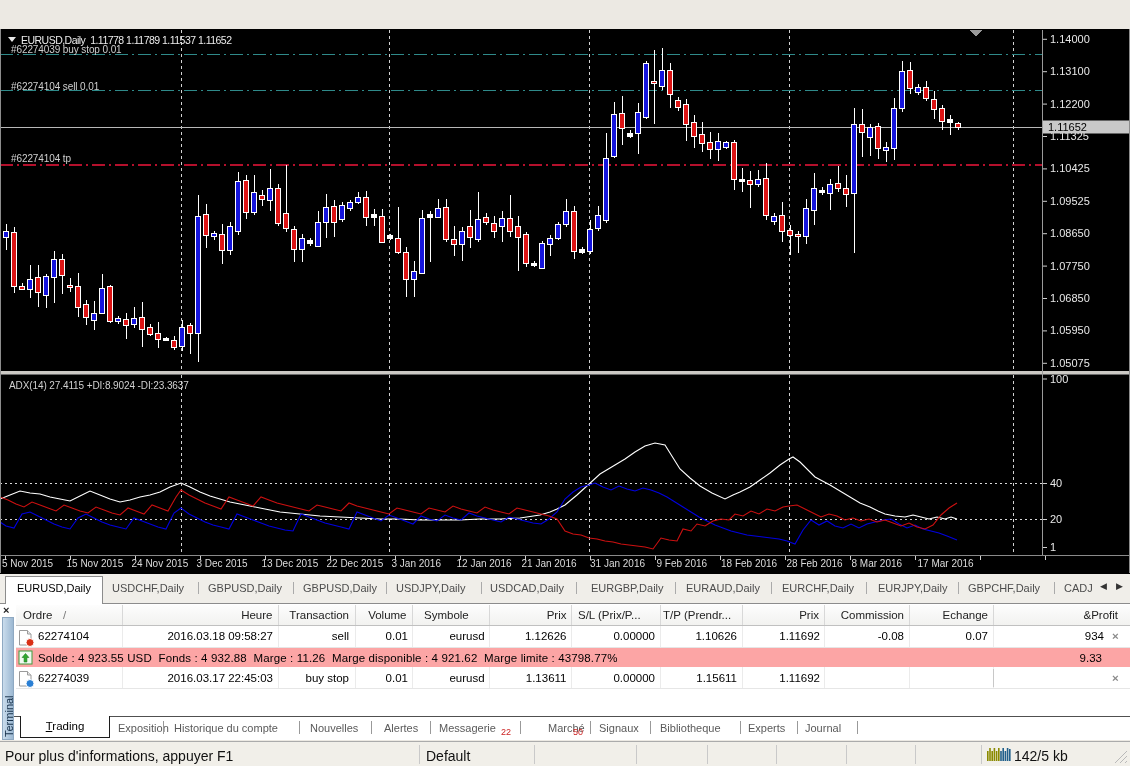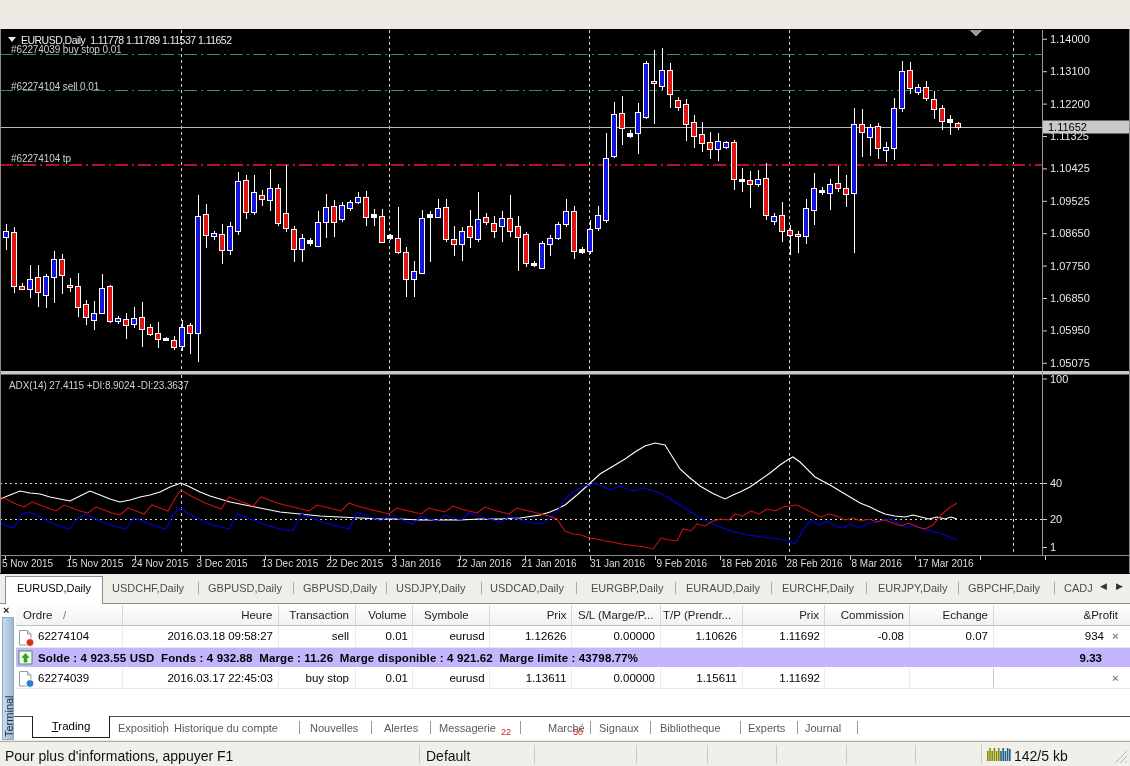--- a/index.html
+++ b/index.html
@@ -11,21 +11,21 @@
 #ctabbar{position:absolute;left:0;top:574px;width:1130px;height:30px;background:#f0eee9;border-bottom:1px solid #8c8c8c}
 .ctab-act{position:absolute;left:5px;top:2px;width:98px;height:28px;background:#fff;border:1px solid #8c8c8c;border-bottom:none;text-align:center;line-height:22px;font-size:11px;color:#000}
 .ctab{position:absolute;top:8px;font-size:11px;color:#4d4d4d}
 .csep{position:absolute;top:8px;width:1px;height:12px;background:#aaa}
 #terminal{position:absolute;left:0;top:604px;width:1130px;height:136px;background:#fff}
 #tclose{position:absolute;left:3px;top:604px;font-size:11px;font-weight:bold;color:#222}
 #tbar{position:absolute;left:2px;top:617px;width:12px;height:123px;background:linear-gradient(to right,#cadcec,#9cb8d2);border:1px solid #8fa9c2}
 #tbar span{position:absolute;left:0px;top:119px;transform:rotate(-90deg);transform-origin:0 0;font-size:11px;color:#17304a;white-space:nowrap}
 .th{position:absolute;left:16px;width:1114px;font-size:11.5px;color:#222;background:linear-gradient(#fdfdfd,#f2f2f0);line-height:20px}
 .tr{position:absolute;left:16px;width:1114px;font-size:11.5px;color:#000;line-height:20px}
-.btab-act{position:absolute;left:32px;top:716px;width:78px;height:22px;background:#fff;border:1.5px solid #1c1c1c;border-top:none;text-align:center;line-height:20px;font-size:11.5px;color:#000;z-index:3}
+.btab-act{position:absolute;left:20px;top:716px;width:90px;height:22px;background:#fff;border:1.5px solid #1c1c1c;border-top:none;text-align:center;line-height:20px;font-size:11.5px;color:#000;z-index:3}
 .btab{position:absolute;top:722px;font-size:11px;color:#5a5a5a}
 .bsub{position:absolute;top:727px;font-size:9px;color:#cc2222}
 .bsep{position:absolute;top:721px;width:1px;height:13px;background:#999}
 #bstrip{position:absolute;left:0;top:717px;width:1130px;height:24px;background:#efede8;z-index:-1}
 #statusbar{position:absolute;left:0;top:741px;width:1130px;height:25px;background:#f1efe9;border-top:1px solid #ababab}
 .st{position:absolute;top:748px;font-size:14px;color:#111}
 </style></head><body>
 <div id="root">
 <svg width="1130" height="545" style="position:absolute;left:0;top:29px">
       <g transform="translate(0,-29)" shape-rendering="crispEdges">
@@ -407,21 +407,21 @@
       <span style="position:absolute;left:47px;color:#777">/</span>
       <span style="position:absolute;right:857.5px">Heure</span>
       <span style="position:absolute;right:781px">Transaction</span>
       <span style="position:absolute;right:723.5px">Volume</span>
       <span style="position:absolute;right:563.5px">Prix</span>
       <span style="position:absolute;right:311px">Prix</span>
       <span style="position:absolute;right:226px">Commission</span>
       <span style="position:absolute;right:142px">Echange</span>
       <span style="position:absolute;right:12px">&amp;Profit</span>
       <span style="position:absolute;left:408px">Symbole</span>
-      <span style="position:absolute;left:562px">S/L (Marge/P...</span>
+      <span style="position:absolute;left:562px">S/L (Prix/P...</span>
       <span style="position:absolute;left:647px">T/P (Prendr...</span>
     </div>
     <div style="position:absolute;left:121.5px;top:605px;width:1px;height:20px;background:#d8d8d8"></div>
     <div style="position:absolute;left:121.5px;top:626px;width:1px;height:62px;background:#ebebeb"></div>
     <div style="position:absolute;left:277.5px;top:605px;width:1px;height:20px;background:#d8d8d8"></div>
     <div style="position:absolute;left:277.5px;top:626px;width:1px;height:62px;background:#ebebeb"></div>
     <div style="position:absolute;left:355px;top:605px;width:1px;height:20px;background:#d8d8d8"></div>
     <div style="position:absolute;left:355px;top:626px;width:1px;height:62px;background:#ebebeb"></div>
     <div style="position:absolute;left:412px;top:605px;width:1px;height:20px;background:#d8d8d8"></div>
     <div style="position:absolute;left:412px;top:626px;width:1px;height:62px;background:#ebebeb"></div>
@@ -450,21 +450,21 @@
       <span style="position:absolute;right:645.4px">eurusd</span>
       <span style="position:absolute;right:563.5px">1.12626</span>
       <span style="position:absolute;right:475px">0.00000</span>
       <span style="position:absolute;right:393px">1.10626</span>
       <span style="position:absolute;right:310px">1.11692</span>
       <span style="position:absolute;right:226px">-0.08</span>
       <span style="position:absolute;right:142px">0.07</span>
       <span style="position:absolute;right:26px">934</span>
       <span style="position:absolute;left:1096px;color:#8a8a8a;font-weight:bold">×</span>
     </div>
-    <div class="tr" style="top:648px;height:19px;background:#c4b5fd;font-weight:bold">
+    <div class="tr" style="top:648px;height:19px;background:#fca5a5;font-weight:normal">
       <span style="position:absolute;left:22px;white-space:nowrap;letter-spacing:.13px">Solde : 4 923.55 USD&nbsp;&nbsp;Fonds : 4 932.88&nbsp;&nbsp;Marge : 11.26&nbsp;&nbsp;Marge disponible : 4 921.62&nbsp;&nbsp;Marge limite : 43798.77%</span>
       <span style="position:absolute;right:28px">9.33</span>
     </div>
     <div style="position:absolute;left:993px;top:669px;width:1px;height:18px;background:#c8c8c8"></div>
     <div class="tr" style="top:668px;height:20px">
       <span style="position:absolute;left:22px">62274039</span>
       <span style="position:absolute;right:857px">2016.03.17 22:45:03</span>
       <span style="position:absolute;right:781px">buy stop</span>
       <span style="position:absolute;right:722px">0.01</span>
       <span style="position:absolute;right:645.4px">eurusd</span>

